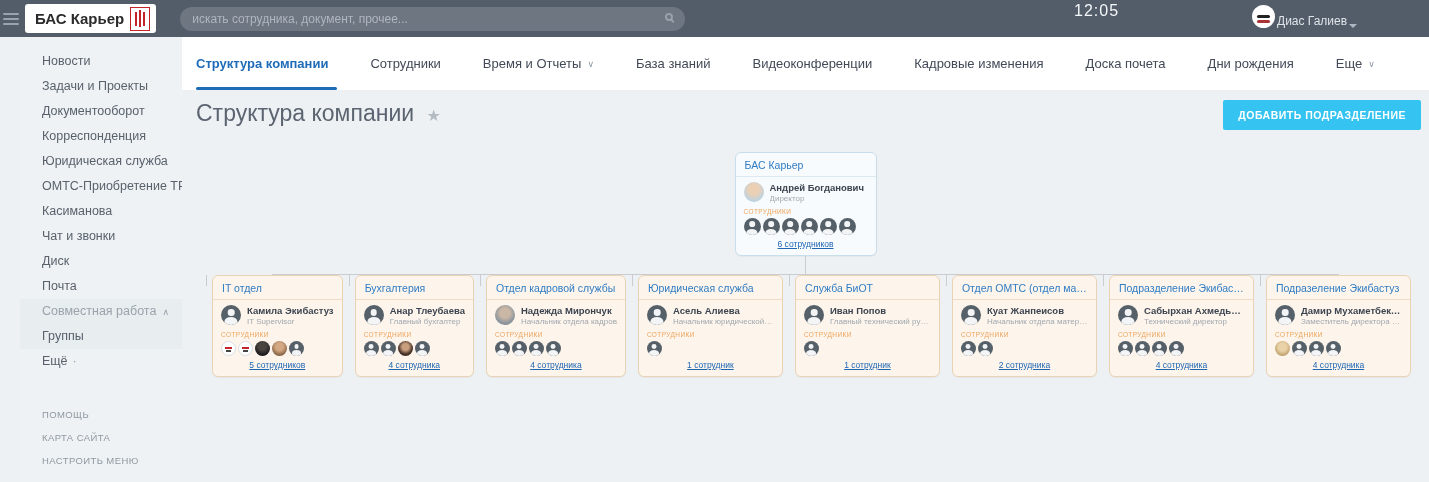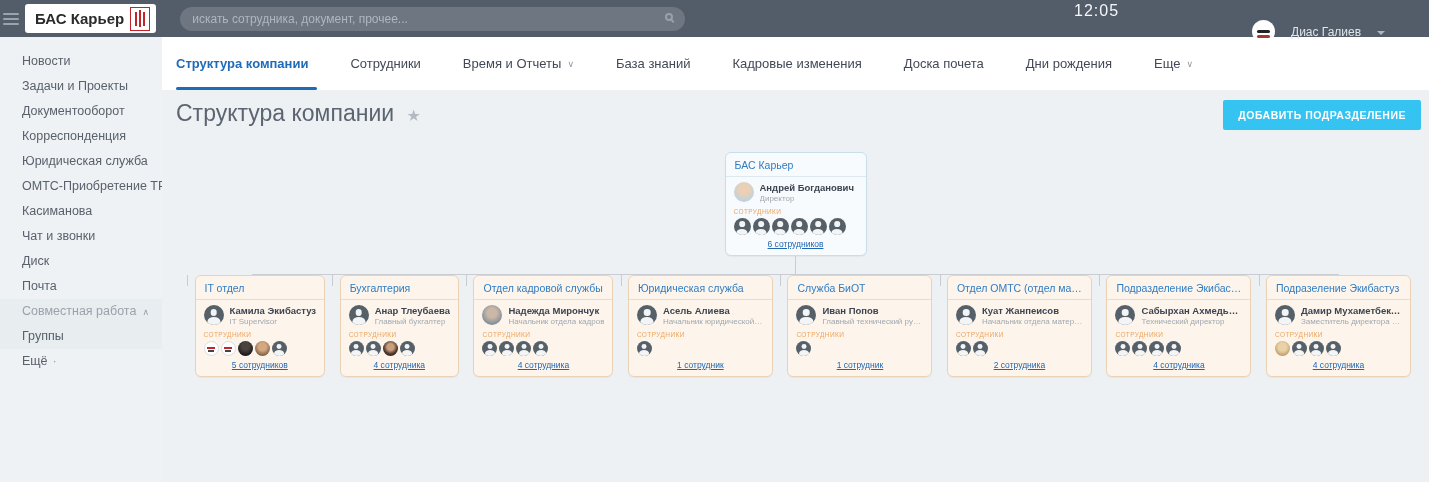--- a/index.html
+++ b/index.html
@@ -21,29 +21,29 @@
   .logo-emblem{width:20px;height:24px;border:1px solid #c2242a;position:relative;display:flex;align-items:center;justify-content:center;}
   .logo-emblem i{display:block;width:2px;height:14px;background:#c2242a;margin:0 1px;}
   .logo-emblem i:nth-child(2){height:17px;}
   .search-wrap{position:relative;margin-left:24px;width:505px;}
   .search-input{width:100%;height:24px;border:none;border-radius:12px;background:rgba(255,255,255,.16);
     color:#e8ebee;font-size:12px;padding:0 30px 0 12px;outline:none;font-family:"Liberation Sans",sans-serif;}
   .search-input::placeholder{color:#aeb6bf;}
   .search-icon{position:absolute;right:12px;top:6px;width:8px;height:8px;border:2px solid #98a1ab;border-radius:50%;}
   .search-icon::after{content:"";position:absolute;width:2px;height:5px;background:#98a1ab;right:-2px;bottom:-4px;transform:rotate(-45deg);}
   .clock{position:absolute;left:1074px;top:2px;font-size:16px;font-weight:300;color:#f4f7f9;letter-spacing:1px;}
-  .user{position:absolute;left:1252px;top:20px;display:flex;align-items:center;gap:16px;cursor:pointer;}
+  .user{position:absolute;left:1252px;top:5px;display:flex;align-items:flex-end;gap:2px;cursor:pointer;}
   .user-avatar{width:23px;height:23px;border-radius:50%;background:#fff;display:flex;align-items:center;justify-content:center;font-size:4px;color:#222;font-weight:700;overflow:hidden;}
   .user-avatar::before{content:"";width:13px;height:3px;background:#222;border-radius:2px;box-shadow:0 5px 0 #a33;}
   .user-name{font-size:12px;color:#dfe4e9;}
   .user-chev{width:0;height:0;border-left:4px solid transparent;border-right:4px solid transparent;border-top:4px solid #aeb6bf;margin-top:2px;}
 
   
   .shell{display:flex;height:445px;}
-  .sidebar{width:162px;background:var(--sidebar-bg);display:flex;flex-direction:row;padding-top:12px;flex-shrink:0;}
+  .sidebar{width:162px;background:var(--sidebar-bg);display:flex;flex-direction:column;padding-top:12px;flex-shrink:0;margin-left:20px;}
   .side-item{font-size:12.5px;color:#59616c;padding:5px 8px 6px 22px;cursor:pointer;white-space:nowrap;}
   .side-item.sub{background:#e8edf0;}
   .side-item.section{color:#9aa2ab;}
   .side-item.section::after{content:"∧";font-size:9px;margin-left:6px;color:#9aa2ab;}
   .side-item.selected{background:#e8edf0;padding-top:3px;padding-bottom:4px;}
   .side-item.selected span{display:inline-block;background:#525c69;color:#fff;border-radius:11px;padding:3px 11px 4px;}
   .side-item.more::after{content:"·";margin-left:5px;color:#9aa2ab;}
   .side-footer{margin-top:auto;padding:0 0 10px 22px;}
   .side-footer-item{font-size:9.5px;color:#8f98a2;letter-spacing:.4px;padding:6px 0;cursor:pointer;}
 
@@ -165,20 +165,23 @@
           <span>Сотрудники</span>
         </div>
         <div class="tab dropdown">
           <span>Время и Отчеты</span>
           <i></i>
         </div>
         <div class="tab">
           <span>База знаний</span>
         </div>
         <div class="tab">
+          <span>Видеоконференции</span>
+        </div>
+        <div class="tab">
           <span>Кадровые изменения</span>
         </div>
         <div class="tab">
           <span>Доска почета</span>
         </div>
         <div class="tab">
           <span>Дни рождения</span>
         </div>
         <div class="tab dropdown">
           <span>Еще</span>

